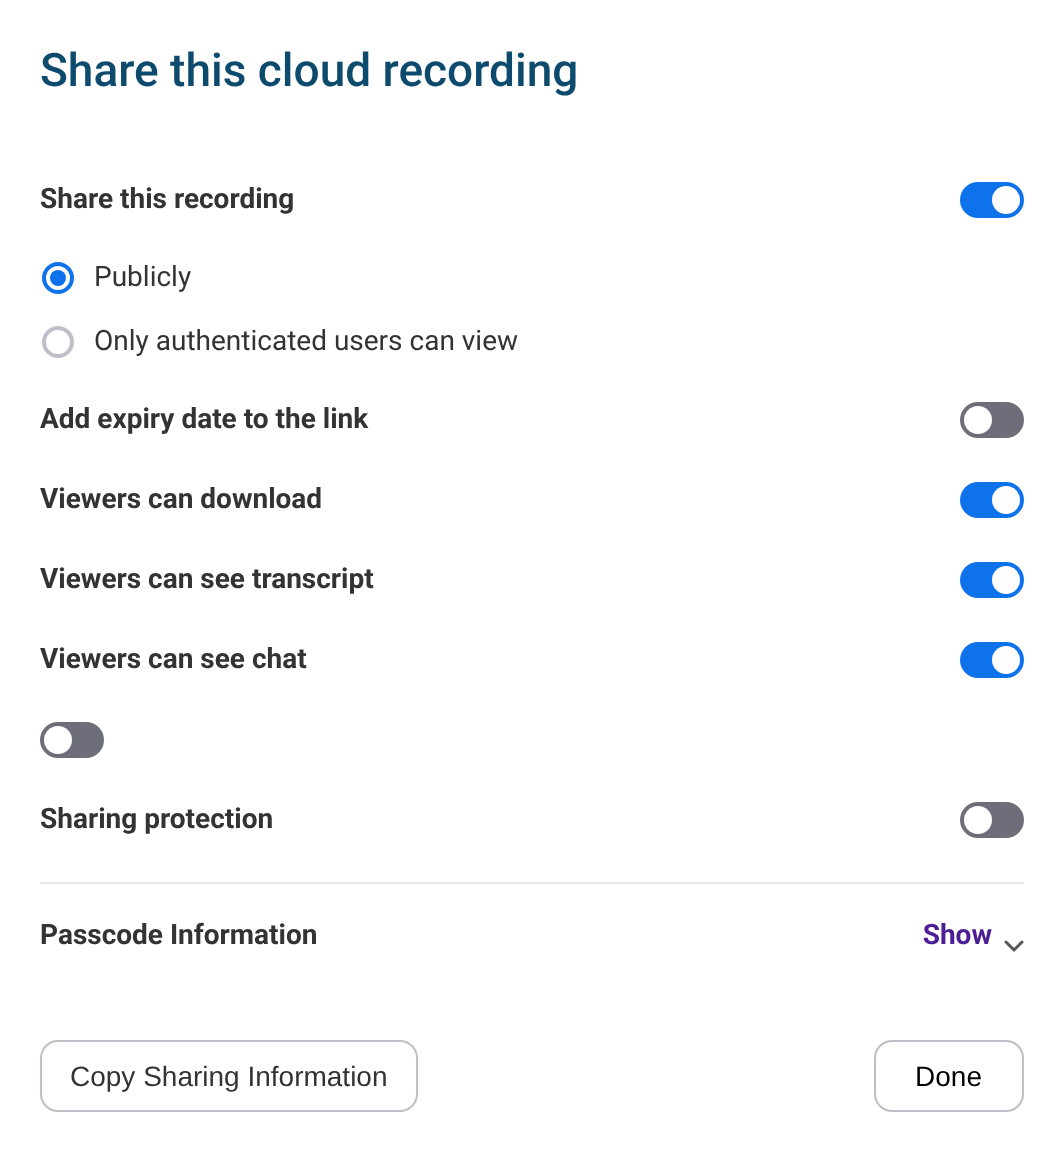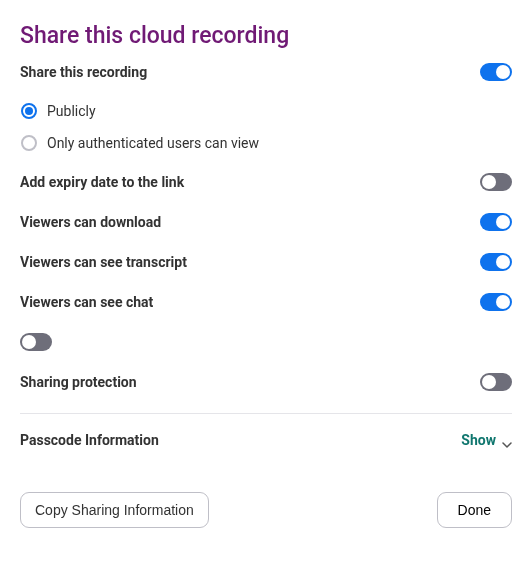--- a/index.html
+++ b/index.html
@@ -11,22 +11,22 @@
       font-family: -apple-system, BlinkMacSystemFont, "Segoe UI", Roboto, Helvetica, Arial, sans-serif;
       background: #fff;
       color: #232333;
       width: 532px;
       height: 584px;
       padding: 22px 20px 20px 20px;
     }
     .title {
       font-size: 23px;
       font-weight: 500;
-      color: #701a75;
-      margin-bottom: 14px;
+      color: #0c4a6e;
+      margin-bottom: 42px;
     }
     .row {
       display: flex;
       align-items: center;
       justify-content: space-between;
       margin-bottom: 22px;
       font-size: 14px;
       color: #333;
       font-weight: bold;
     }
@@ -113,21 +113,21 @@
     .divider {
       border: none;
       border-top: 1px solid #e5e5e9;
       margin: 12px 0 18px 0;
     }
     .show-link {
       display: flex;
       align-items: flex-end;
       gap: 6px;
       font-size: 14px;
-      color: #0f766e;
+      color: #4c1d95;
       cursor: pointer;
     }
     .chevron-down {
       display: inline-block;
     }
     .chevron-down svg {
       display: block;
     }
     .footer {
       display: flex;

